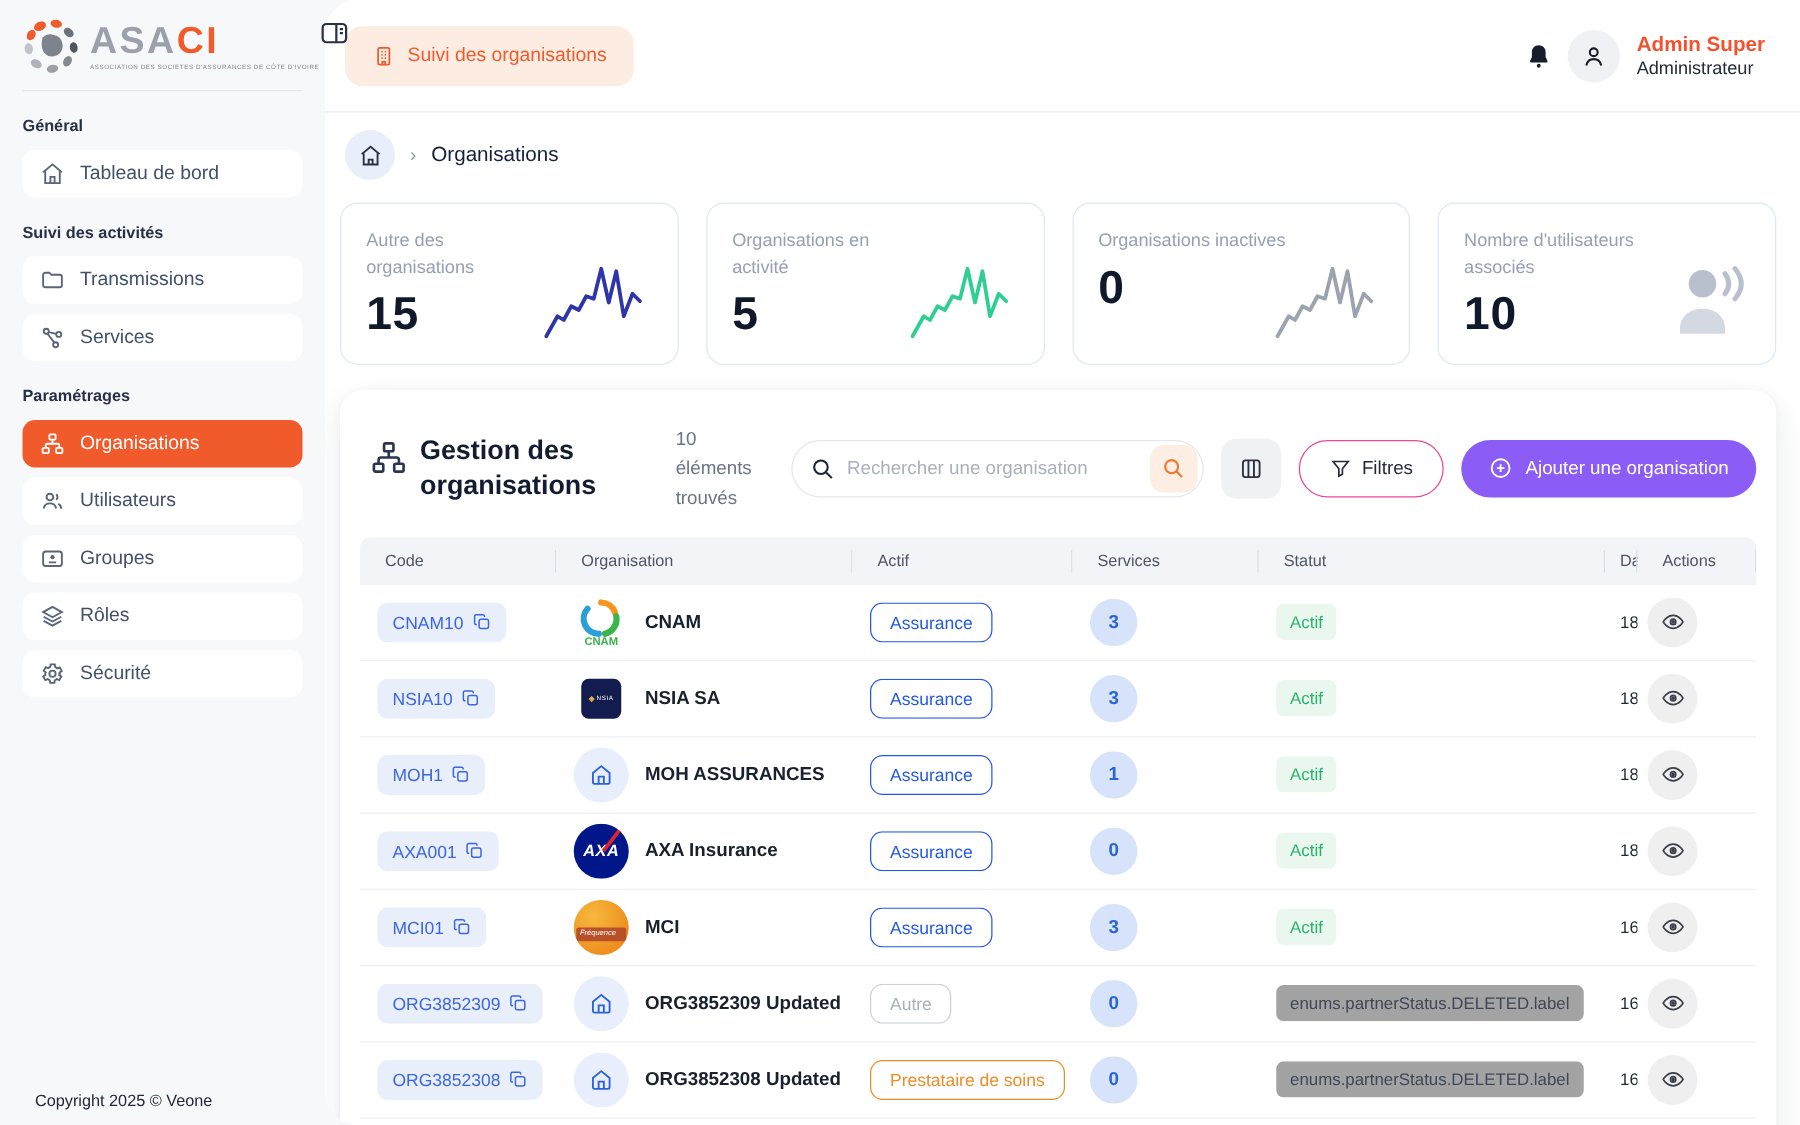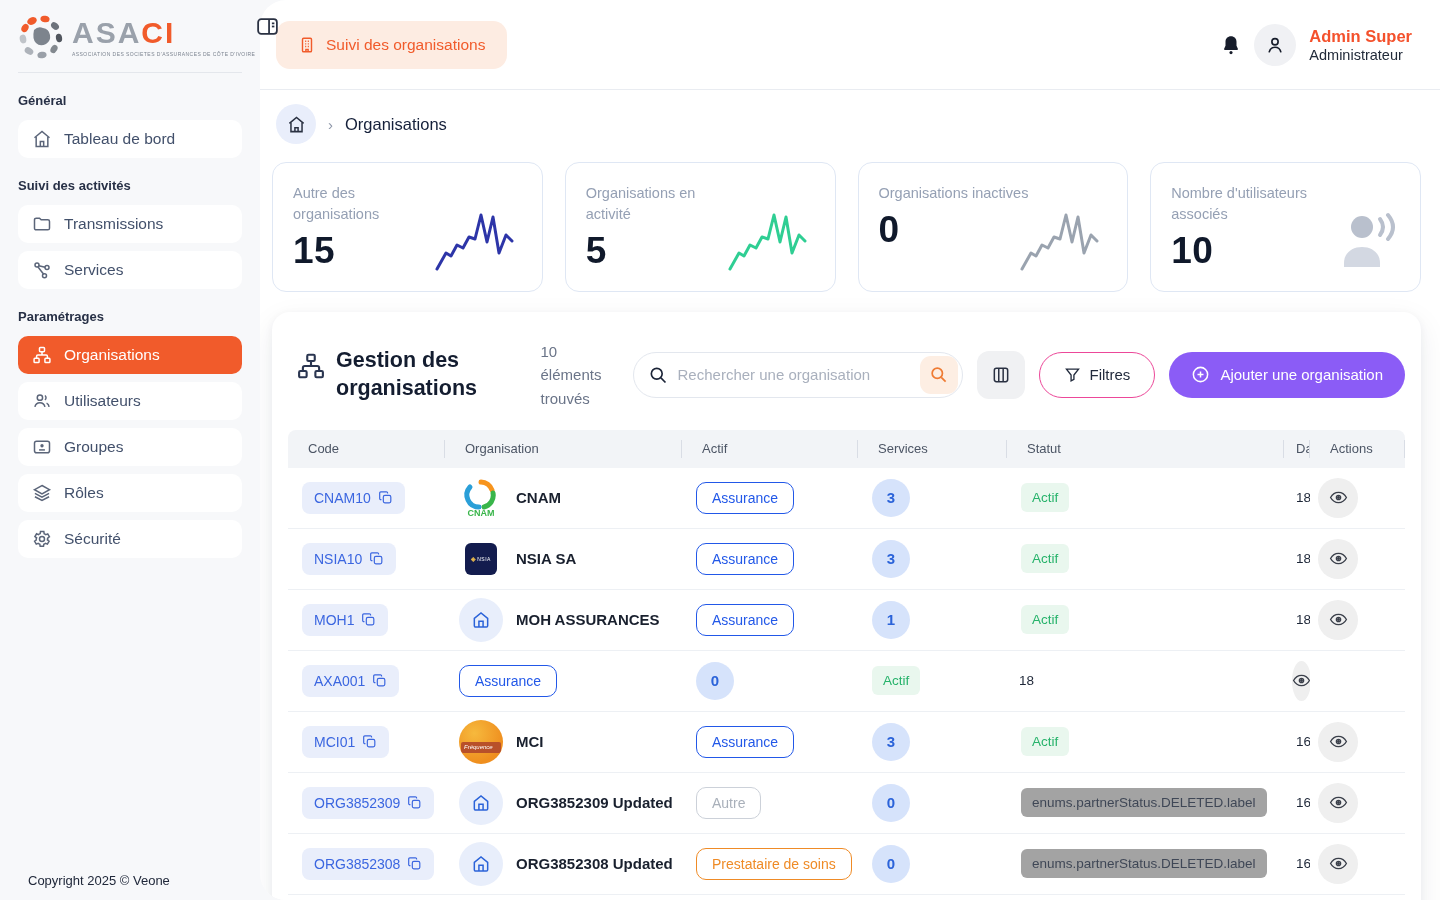--- a/index.html
+++ b/index.html
@@ -476,20 +476,27 @@
             <div class="td">
               <span class="code-pill">
                 <span>AXA001</span>
                 <svg width="15" height="15" viewBox="0 0 24 24" fill="none" stroke="#3b66e0" stroke-width="1.9">
                   <rect x="8.5" y="8.5" width="12" height="12" rx="2.5"></rect>
                   <path d="M5.5 15.5h-1a1.8 1.8 0 0 1-1.8-1.8v-9A1.8 1.8 0 0 1 4.5 2.9h9a1.8 1.8 0 0 1 1.8 1.8v1"></path>
                 </svg>
               </span>
             </div>
             <div class="td">
+              <span class="org-logo logo-axa">
+                <span class="axa-slash"></span>
+                <span class="axa-txt">AXA</span>
+              </span>
+              <span class="org-name">AXA Insurance</span>
+            </div>
+            <div class="td">
               <span class="type-badge v-blue">Assurance</span>
             </div>
             <div class="td">
               <span class="serv-circle">0</span>
             </div>
             <div class="td">
               <span class="status-pill v-green">Actif</span>
             </div>
             <div class="td td-date" style="padding-left:12px">
               <span>18</span>

